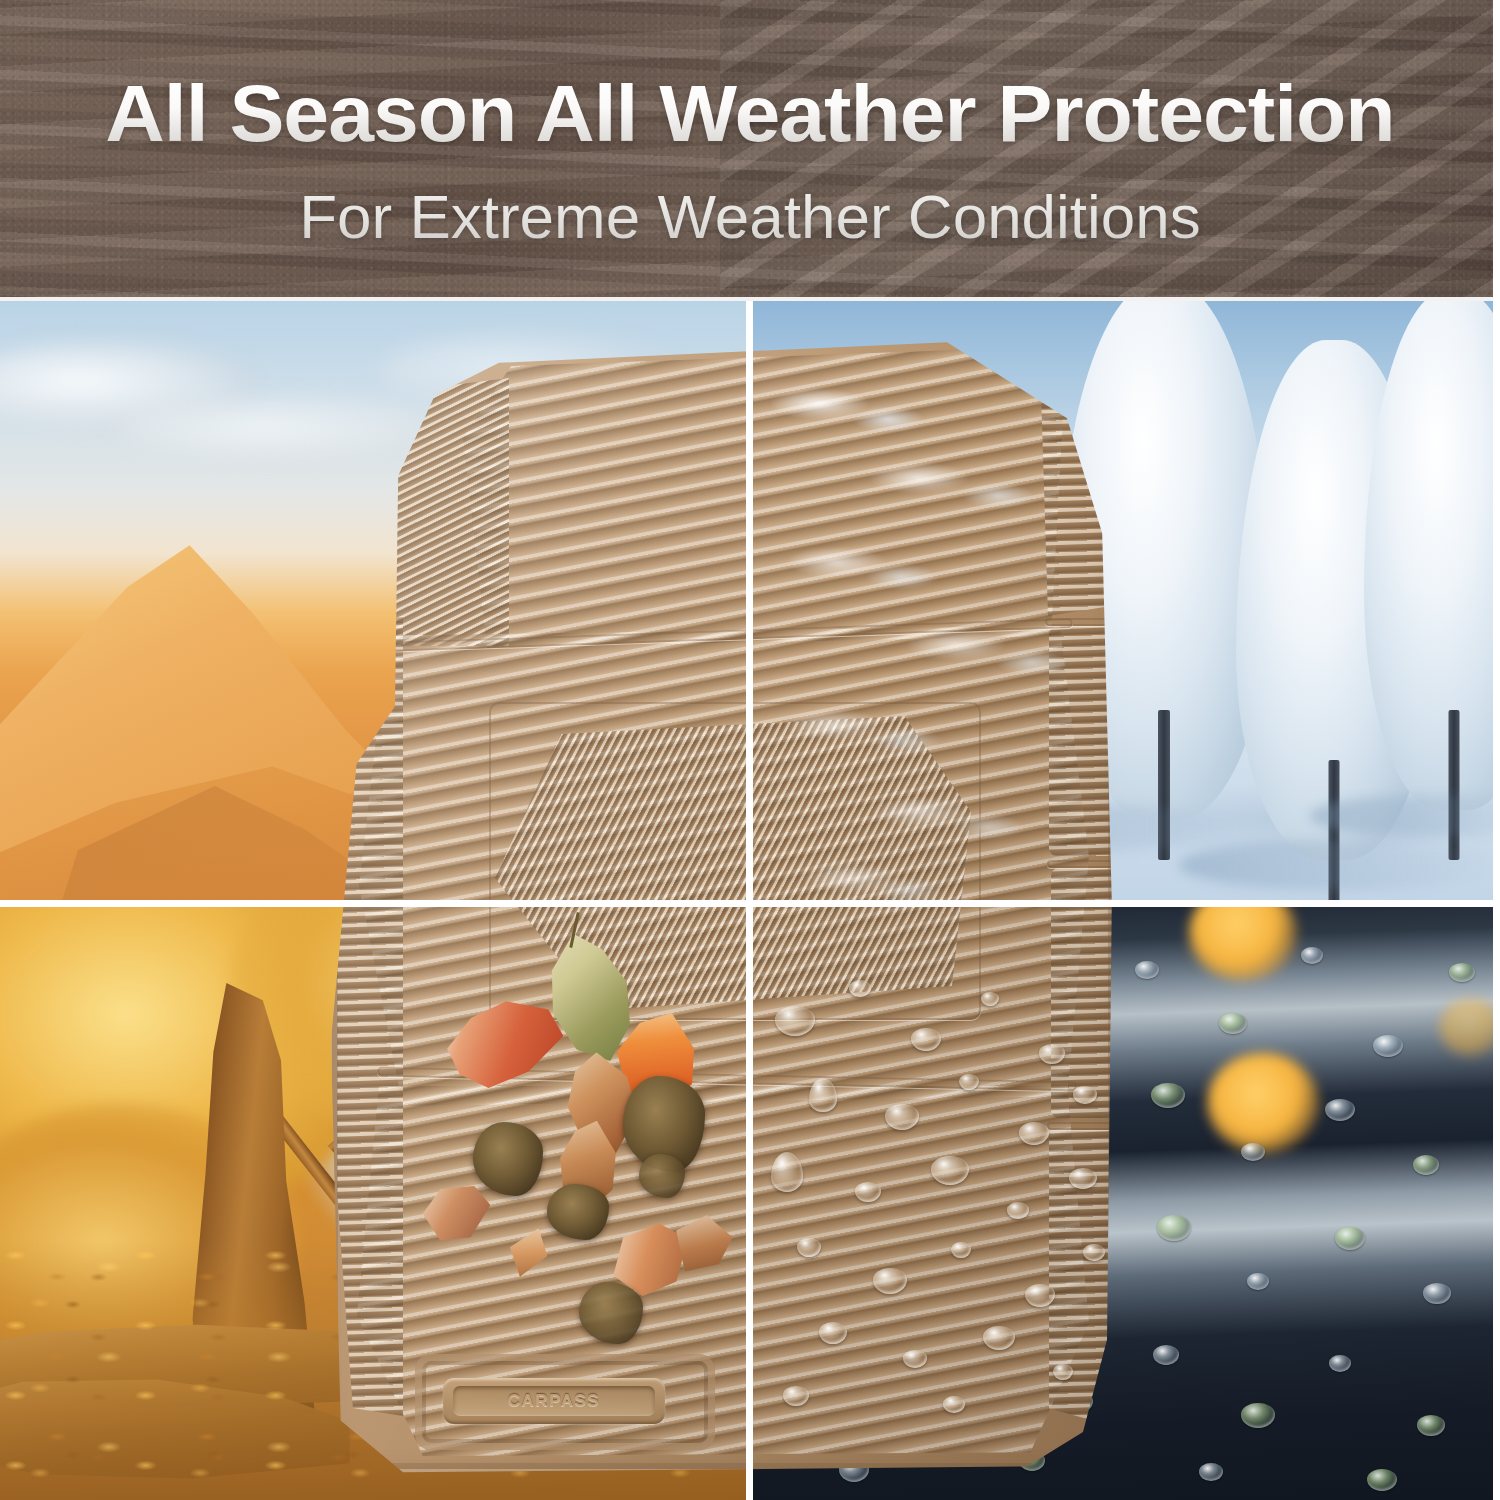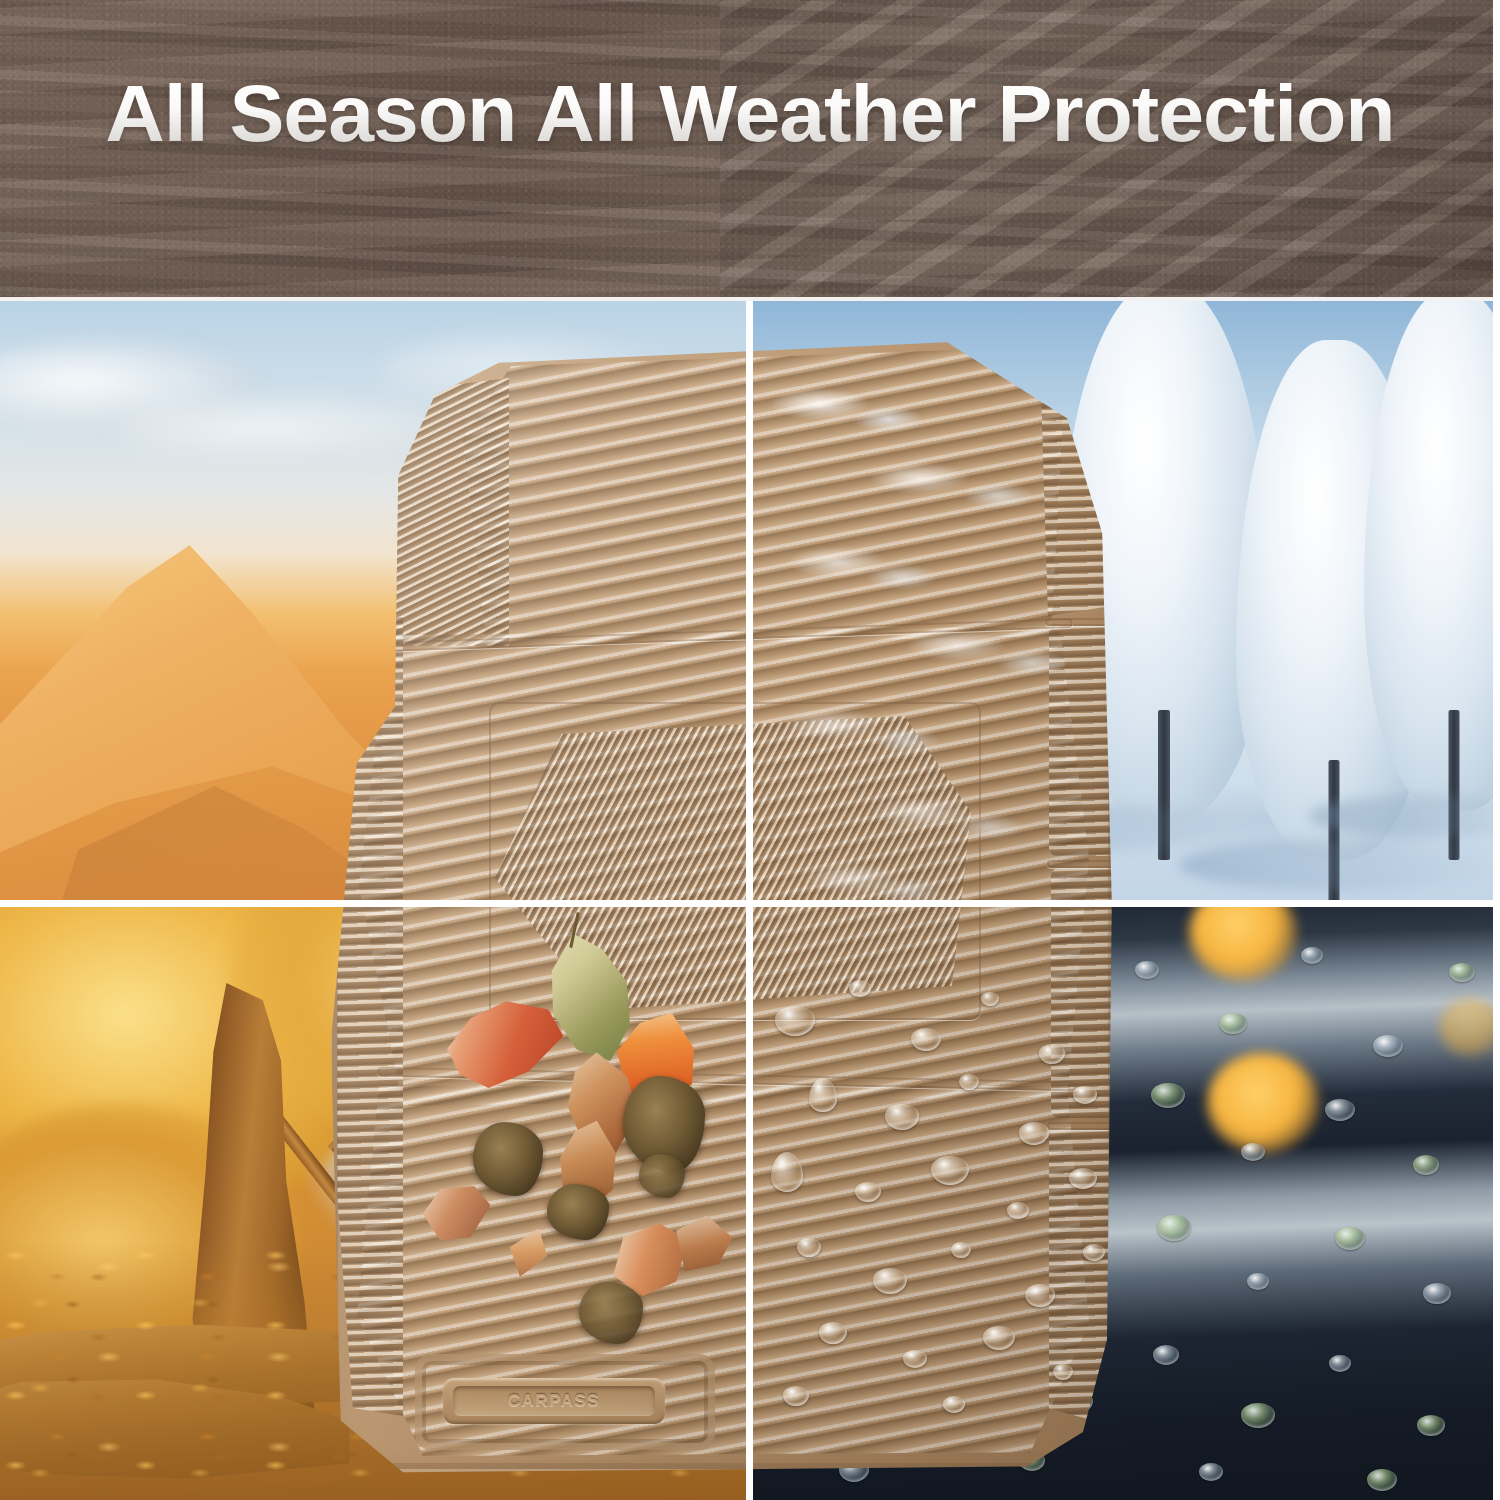--- a/index.html
+++ b/index.html
@@ -353,20 +353,23 @@
     <div class="hdr-base"></div>
     <div class="hdr-ribs"></div>
     <div class="hdr-ribs2"></div>
     <div class="hdr-ribs3"></div>
     <div class="hdr-grain"></div>
     <div class="hdr-vig"></div>
 
     <div class="hdr-text">
       <div class="title-wrap">
         <div class="title-inner">All Season All Weather Protection</div>
+      </div>
+      <div class="subtitle-wrap">
+        <div class="subtitle-inner">For Extreme Weather Conditions</div>
       </div>
     </div>
   </div>
 
   <div class="scene">
 
     <div class="quad q-tl">
       <div class="desert">
         <div class="d-cloud" style="left:-40px;top:40px;width:300px;height:90px;"></div>
         <div class="d-cloud" style="left:120px;top:95px;width:360px;height:70px;opacity:.7;"></div>

